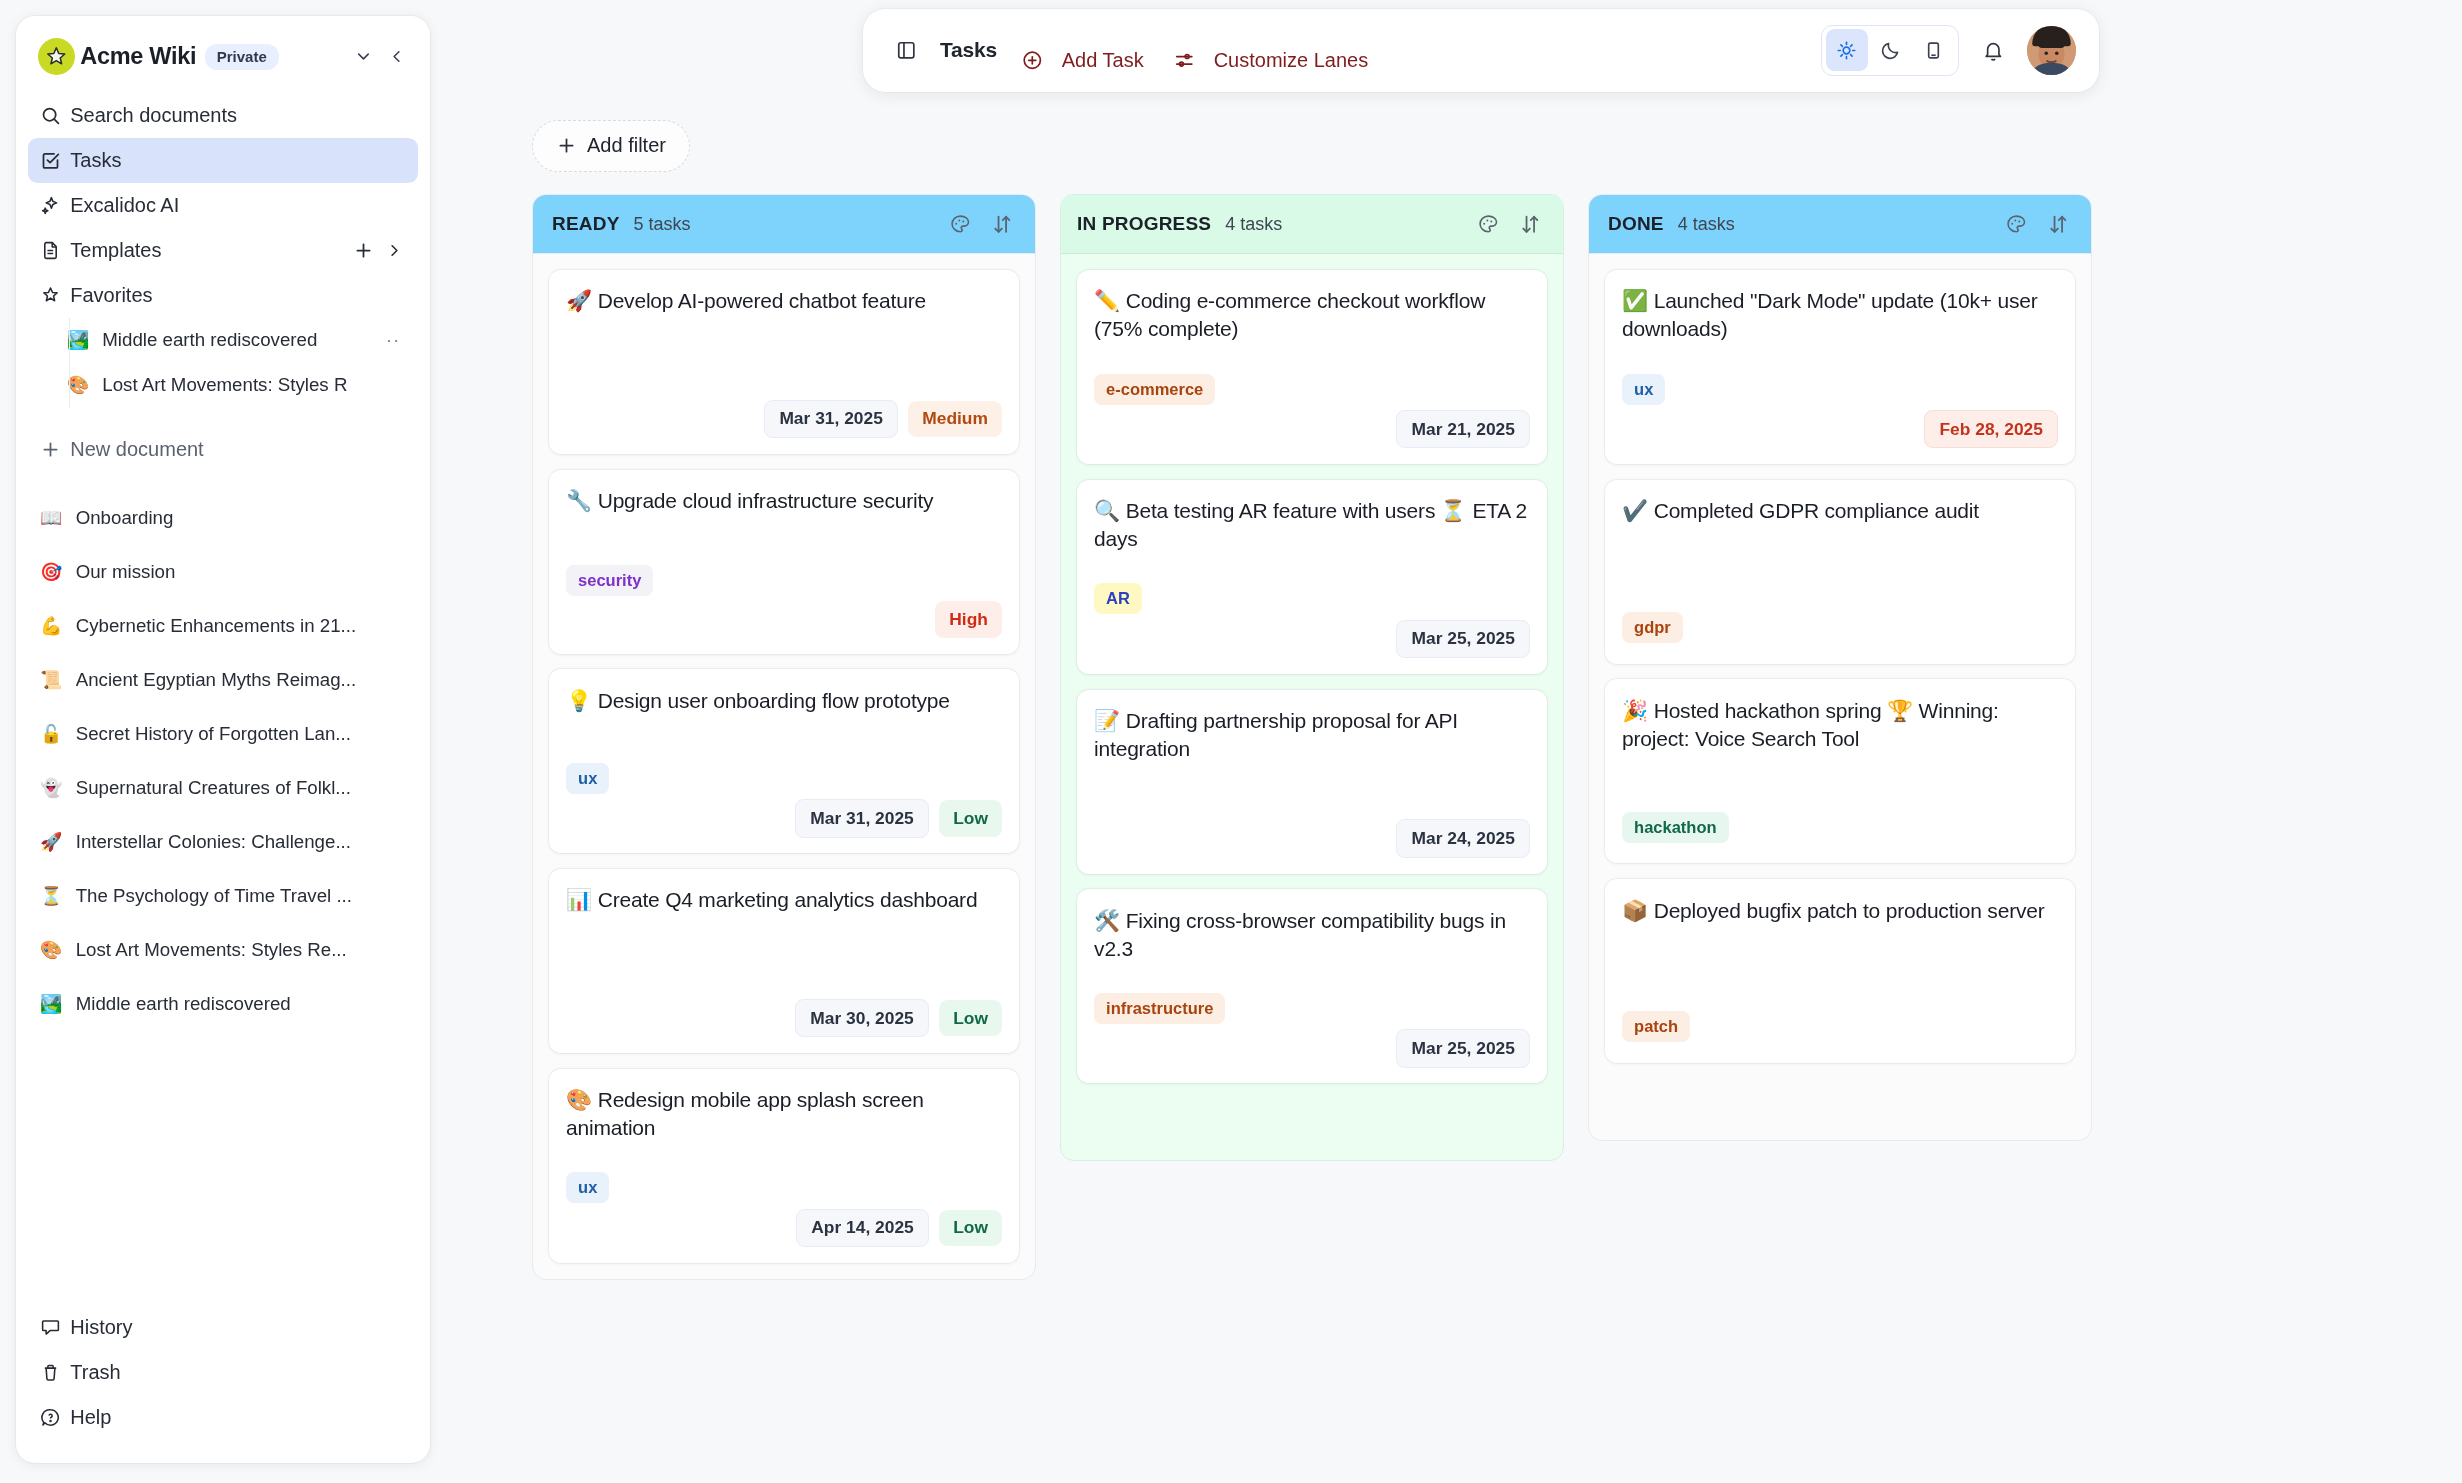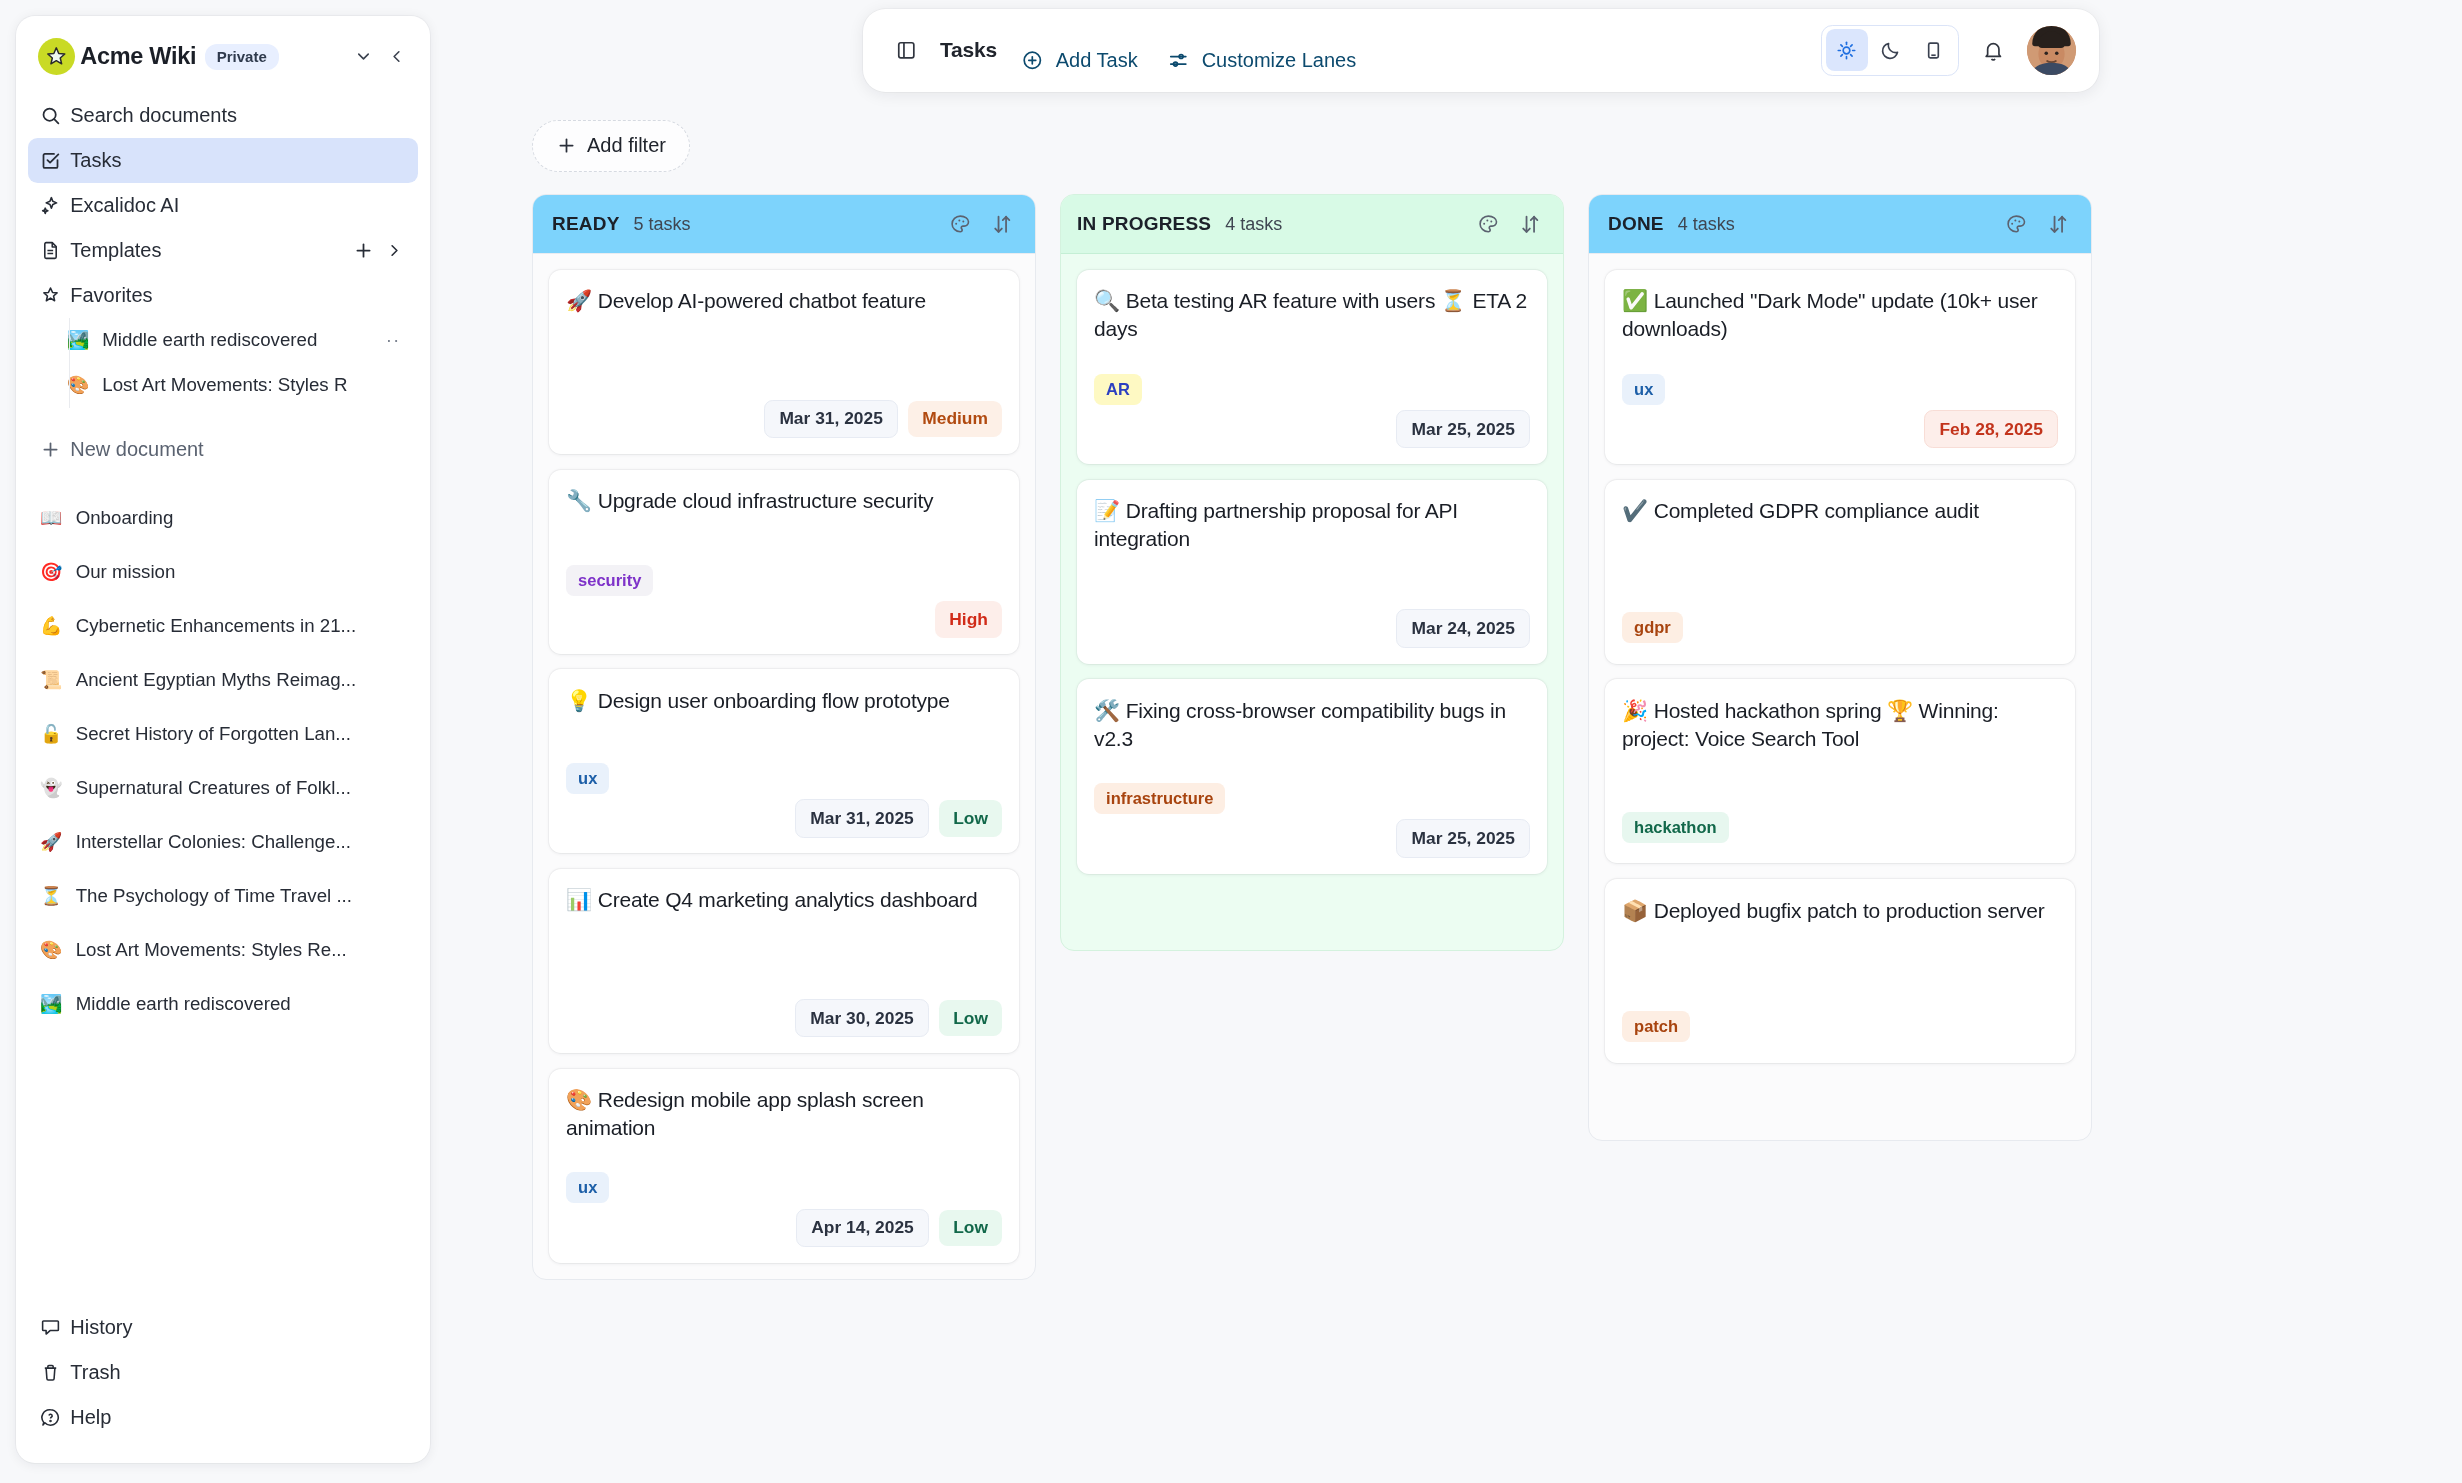--- a/index.html
+++ b/index.html
@@ -113,22 +113,22 @@
     border: 1.4px solid #e3e6ea; border-radius: 12px;
     padding: 0 14px; background:#fff;
   }
   .tb-search input {
     border: none; outline: none; background: transparent;
     font-size: 20px; color:#20242c; width: 100%;
     font-family: "Liberation Sans", sans-serif;
   }
   .tb-search input::placeholder { color:#9aa1ad; }
   .tb-btn {
-    display:flex; align-items:center; gap:12px;
-    font-size: 20px; color:#0c4a6e; white-space:nowrap;
+    display:flex; align-items:center; gap:18px;
+    font-size: 20px; color:#7f1d1d; white-space:nowrap;
     padding: 7px 5.2px; border-radius: 8.7px; margin-top: 20px;
   }
   .tb-spacer { flex: 1 1 auto; }
   .tb-seg {
     display:flex; align-items:center; gap: 1.7px;
     border:1.3px solid #dbe4f8; border-radius: 11.3px;
     padding: 3.5px; background:#fff;
   }
   .tb-seg .sgi {
     width: 42px; height: 42px; border-radius: 8.7px;
@@ -591,20 +591,30 @@
           <svg width="22.6" height="22.6" viewBox="0 0 24 24" fill="none" stroke="currentColor" stroke-width="1.9" stroke-linecap="round" stroke-linejoin="round">
               <line x1="8" y1="4" x2="8" y2="20"></line>
               <polyline points="4.5 16.5 8 20 11.5 16.5"></polyline>
               <line x1="16" y1="20" x2="16" y2="4"></line>
               <polyline points="12.5 7.5 16 4 19.5 7.5"></polyline>
             </svg>
         </span>
       </div>
       <div class="lane-body">
 
+        <div class="card">
+          <div class="card-title">✏️ Coding e-commerce checkout workflow (75% complete)</div>
+          <div class="card-mid"></div>
+          <div class="tagrow">
+            <span class="tag t-orange">e-commerce</span>
+          </div>
+          <div class="metarow">
+            <span class="pill p-date">Mar 21, 2025</span>
+          </div>
+        </div>
 
         <div class="card">
           <div class="card-title">🔍 Beta testing AR feature with users ⏳ ETA 2 days</div>
           <div class="card-mid"></div>
           <div class="tagrow">
             <span class="tag t-indigo">AR</span>
           </div>
           <div class="metarow">
             <span class="pill p-date">Mar 25, 2025</span>
           </div>

